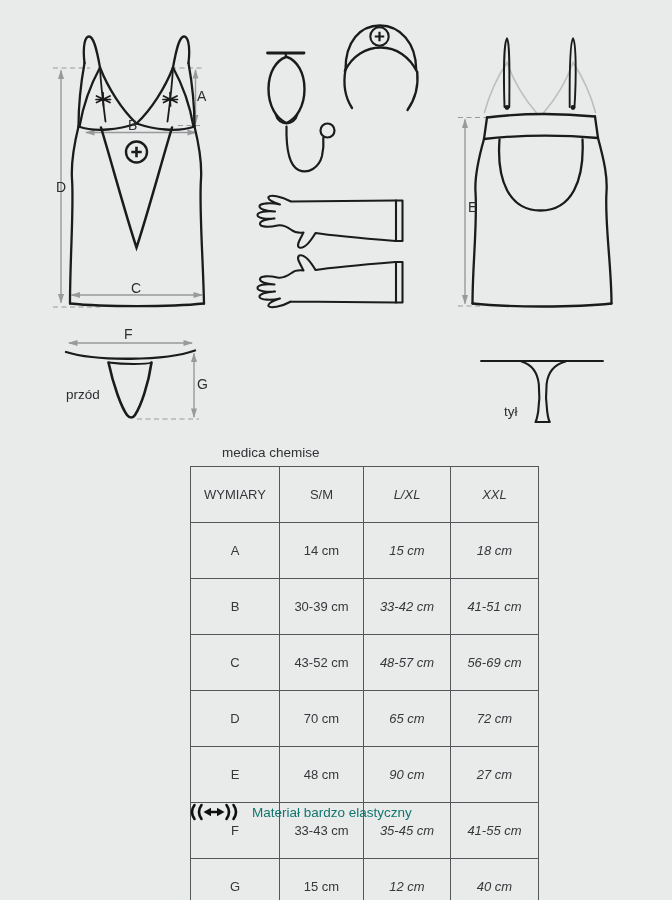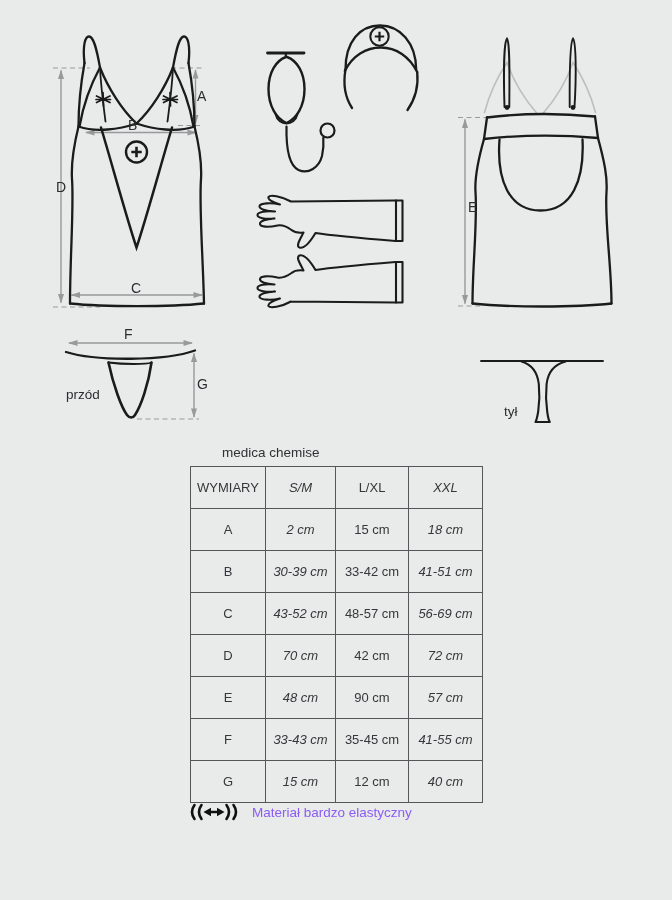--- a/index.html
+++ b/index.html
@@ -15,25 +15,25 @@
     position:absolute;font-size:13.5px;color:#2b2d2f;line-height:14px;
   }
   .product-name{
     position:absolute;left:190px;top:445px;font-size:13.5px;color:#2f3133;margin-left:32px;
   }
   table.size-table{
     position:absolute;left:190px;top:466px;border-collapse:collapse;table-layout:fixed;
   }
   table.size-table td{
     border:1px solid #54575a;text-align:center;vertical-align:middle;
-    font-size:13px;color:#35373a;padding:0;height:41px;
-  }
-  td.c0{width:74px;} td.c1{width:69px;font-style:italic;} td.c2{width:72px;} td.c3{width:73px;font-style:italic;}
+    font-size:13px;color:#35373a;padding:7px;height:41px;
+  }
+  td.c0{width:74px;} td.c1{width:69px;} td.c2{width:72px;font-style:italic;} td.c3{width:73px;font-style:italic;}
   .footer-note{
-    position:absolute;left:252px;top:805px;font-size:13.5px;color:#8b5cf6;
+    position:absolute;left:252px;top:805px;font-size:13.5px;color:#0f766e;
   }
 </style>
 </head>
 <body>
 
 <div class="canvas">
 
   <svg width="0" height="0">
     <defs>
       <marker id="dimArrow" markerWidth="11" markerHeight="8" refX="9" refY="3.5" orient="auto-start-reverse" markerUnits="userSpaceOnUse">
@@ -186,47 +186,47 @@
   <table class="size-table">
     <tbody>
       <tr>
         <td class="c0">WYMIARY</td>
         <td class="c1">S/M</td>
         <td class="c2">L/XL</td>
         <td class="c3">XXL</td>
       </tr>
       <tr>
         <td class="c0">A</td>
-        <td class="c1">2 cm</td>
+        <td class="c1">14 cm</td>
         <td class="c2">15 cm</td>
         <td class="c3">18 cm</td>
       </tr>
       <tr>
         <td class="c0">B</td>
         <td class="c1">30-39 cm</td>
         <td class="c2">33-42 cm</td>
         <td class="c3">41-51 cm</td>
       </tr>
       <tr>
         <td class="c0">C</td>
         <td class="c1">43-52 cm</td>
         <td class="c2">48-57 cm</td>
         <td class="c3">56-69 cm</td>
       </tr>
       <tr>
         <td class="c0">D</td>
         <td class="c1">70 cm</td>
-        <td class="c2">42 cm</td>
+        <td class="c2">65 cm</td>
         <td class="c3">72 cm</td>
       </tr>
       <tr>
         <td class="c0">E</td>
         <td class="c1">48 cm</td>
         <td class="c2">90 cm</td>
-        <td class="c3">57 cm</td>
+        <td class="c3">27 cm</td>
       </tr>
       <tr>
         <td class="c0">F</td>
         <td class="c1">33-43 cm</td>
         <td class="c2">35-45 cm</td>
         <td class="c3">41-55 cm</td>
       </tr>
       <tr>
         <td class="c0">G</td>
         <td class="c1">15 cm</td>

